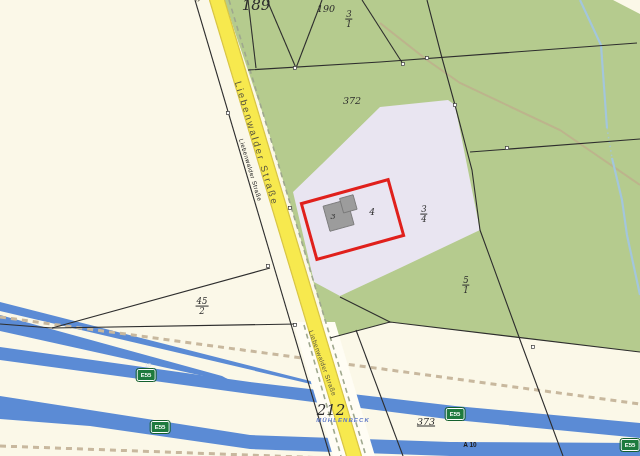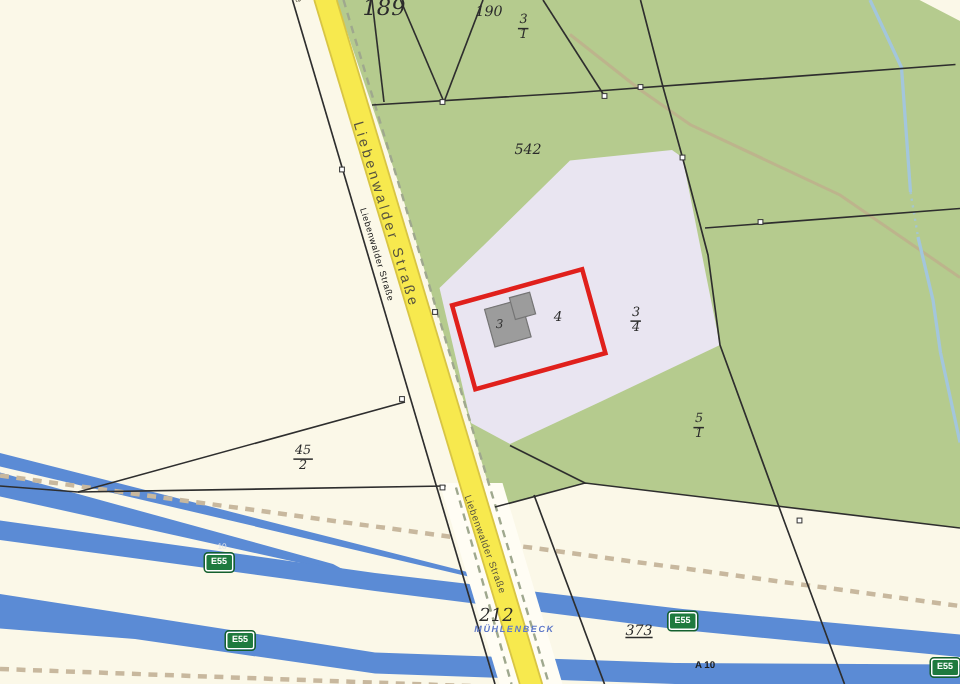--- a/index.html
+++ b/index.html
@@ -111,24 +111,24 @@
 
   <div class="redrect"></div>
 
   <div class="roadlbl" style="left:238px;top:76px;transform:rotate(73deg);">Liebenwalder Straße</div>
   <div class="roadlbl small" style="left:241px;top:136px;transform:rotate(73deg);color:#111;">Liebenwalder Straße</div>
   <div class="roadlbl small" style="left:311px;top:327px;transform:rotate(70deg);font-size:6.5px;">Liebenwalder Straße</div>
   <div class="roadlbl small" style="left:179px;top:-68px;transform:rotate(73deg);font-size:6.5px;">Liebenwalder Straße</div>
 
   <div class="lbl" style="left:256px;top:5px;font-size:15px;">189</div>
   <div class="lbl" style="left:298px;top:8px;font-size:9.5px;margin-left:28px;">190</div>
-  <div class="lbl" style="left:352px;top:100px;font-size:9.5px;">542</div>
+  <div class="lbl" style="left:352px;top:100px;font-size:9.5px;">372</div>
   <div class="lbl" style="left:372px;top:212px;font-size:9px;">4</div>
   <div class="lbl" style="left:333px;top:216px;font-size:8px;color:#333;">3</div>
-  <div class="lbl" style="left:331px;top:410px;font-size:12px;">212</div>
+  <div class="lbl" style="left:331px;top:410px;font-size:15px;">212</div>
   <div class="lbl" style="left:426px;top:421px;font-size:9.5px;text-decoration:underline;">373</div>
 
   <div class="frac" style="left:349px;top:19px;">
     <span class="num">3</span>
     <span class="den">1</span>
   </div>
   <div class="frac" style="left:424px;top:214px;">
     <span class="num">3</span>
     <span class="den">4</span>
   </div>

